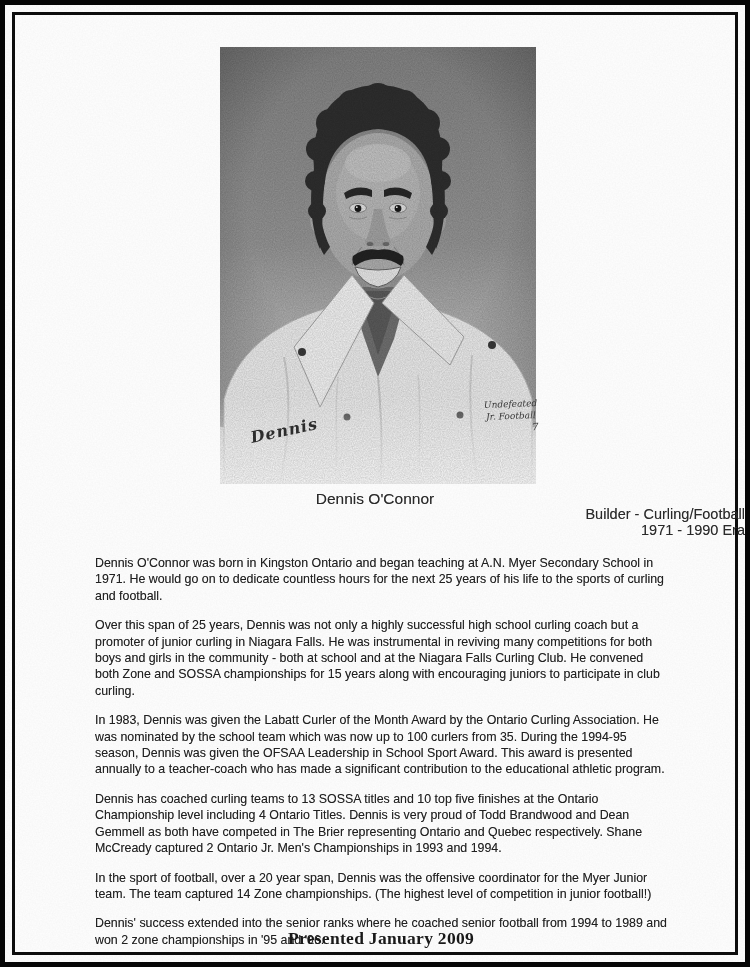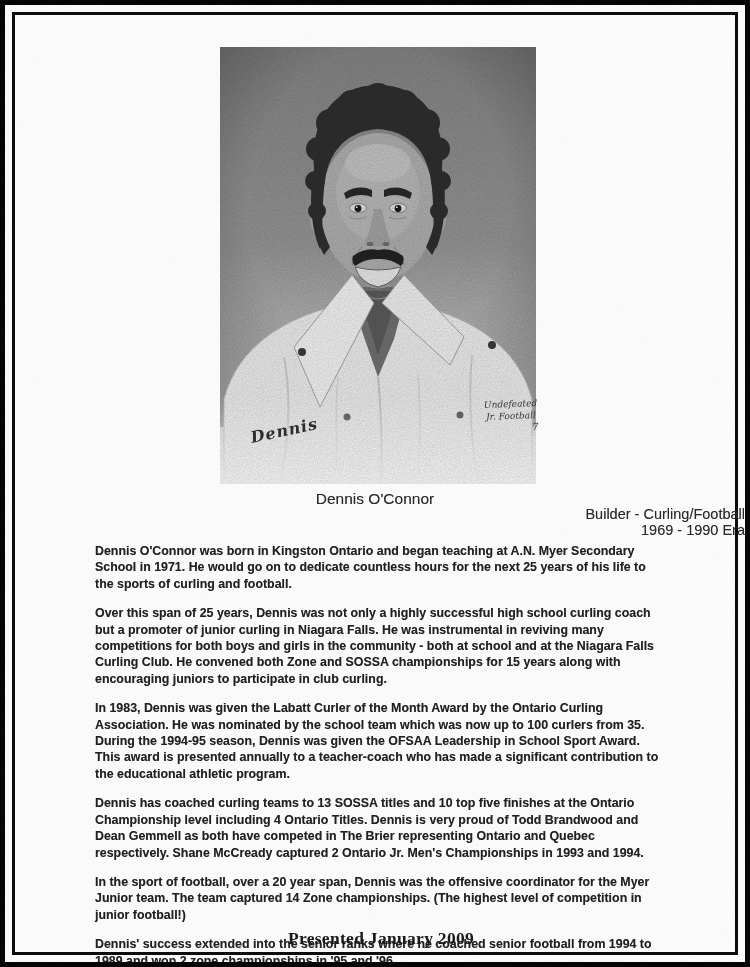--- a/index.html
+++ b/index.html
@@ -42,21 +42,21 @@
     text-shadow:0 0 .4px rgba(50,50,50,.45);
   }
   .cap-name{font-size:15.5px;font-weight:400;line-height:16px;}
   .cap-line{font-size:14.5px;line-height:15.5px;text-align:right;}
   
   .bio{
     position:absolute;left:90px;top:538px;width:572px;
     font-size:12.4px;line-height:16.4px;color:#222222;
     text-shadow:0 0 .4px rgba(60,60,60,.45);
   }
-  .bio p{margin:0 0 13px 0;font-weight:bold;}
+  .bio p{margin:12px 0 13px 0;}
   
   .footer{
     position:absolute;left:12px;right:0;top:923px;
     text-align:center;
     font-family:"Liberation Serif",serif;font-weight:700;
     font-size:17.5px;color:#1a1a1a;
     letter-spacing:.3px;
   }
   .noise{
     position:absolute;left:0;top:0;width:750px;height:967px;
@@ -178,21 +178,21 @@
     <div class="photo-note">
       <div>Undefeated</div>
       <div>Jr. Football</div>
       <div class="note-num">7</div>
     </div>
   </div>
 
   <div class="caption">
     <div class="cap-name">Dennis O'Connor</div>
     <div class="cap-line">Builder - Curling/Football</div>
-    <div class="cap-line">1969 - 1990 Era</div>
+    <div class="cap-line">1971 - 1990 Era</div>
   </div>
 
   <div class="bio">
     <p>Dennis O'Connor was born in Kingston Ontario and began teaching at A.N. Myer Secondary School in 1971. He would go on to dedicate countless hours for the next 25 years of his life to the sports of curling and football.</p>
     <p>Over this span of 25 years, Dennis was not only a highly successful high school curling coach but a promoter of junior curling in Niagara Falls. He was instrumental in reviving many competitions for both boys and girls in the community - both at school and at the Niagara Falls Curling Club. He convened both Zone and SOSSA championships for 15 years along with encouraging juniors to participate in club curling.</p>
     <p>In 1983, Dennis was given the Labatt Curler of the Month Award by the Ontario Curling Association. He was nominated by the school team which was now up to 100 curlers from 35. During the 1994-95 season, Dennis was given the OFSAA Leadership in School Sport Award. This award is presented annually to a teacher-coach who has made a significant contribution to the educational athletic program.</p>
     <p>Dennis has coached curling teams to 13 SOSSA titles and 10 top five finishes at the Ontario Championship level including 4 Ontario Titles. Dennis is very proud of Todd Brandwood and Dean Gemmell as both have competed in The Brier representing Ontario and Quebec respectively. Shane McCready captured 2 Ontario Jr. Men's Championships in 1993 and 1994.</p>
     <p>In the sport of football, over a 20 year span, Dennis was the offensive coordinator for the Myer Junior team. The team captured 14 Zone championships. (The highest level of competition in junior football!)</p>
     <p>Dennis' success extended into the senior ranks where he coached senior football from 1994 to 1989 and won 2 zone championships in '95 and '96.</p>
   </div>

